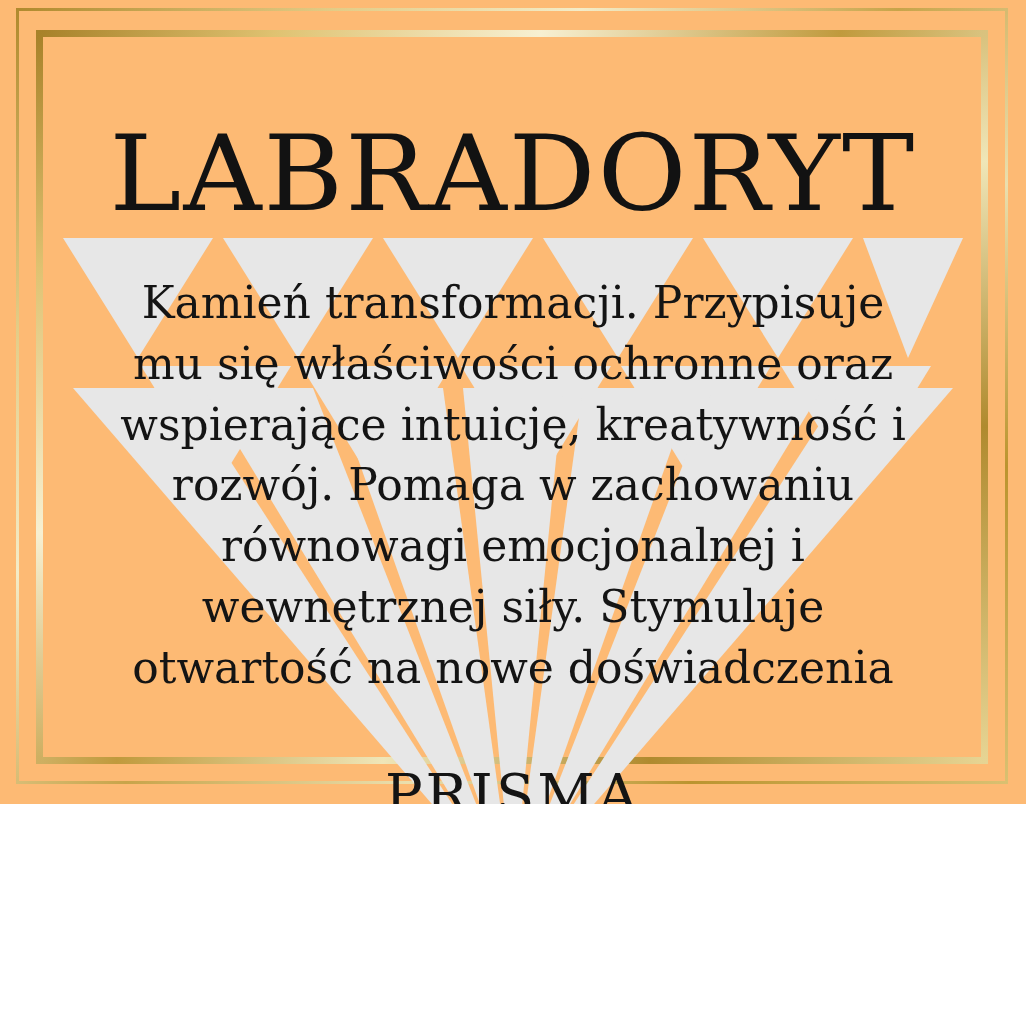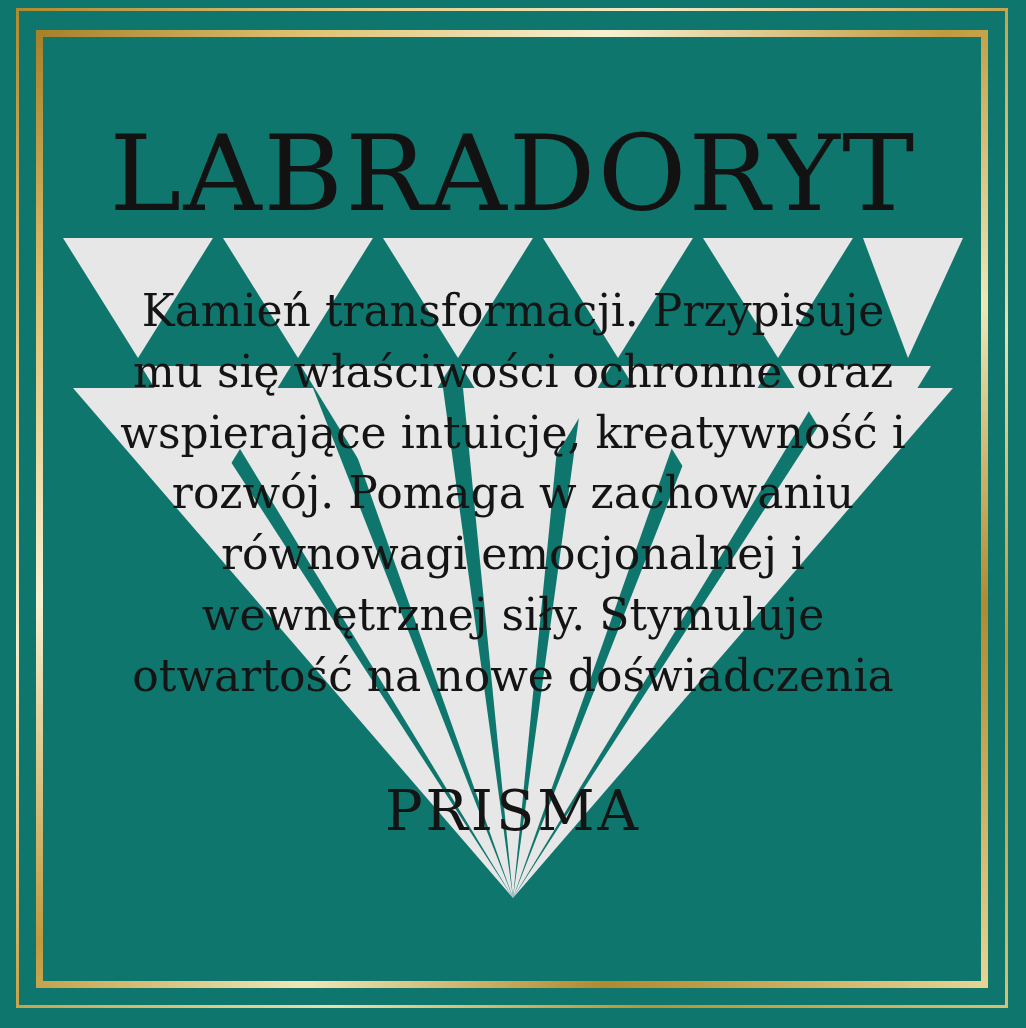--- a/index.html
+++ b/index.html
@@ -10,22 +10,22 @@
   body {
     width: 1026px;
     height: 1028px;
     font-family: "DejaVu Serif", serif;
     overflow: hidden;
   }
 
   .card {
     position: relative;
     width: 1026px;
-    height: 1028px;
-    background: #0f766e;
+    height: 804px;
+    background: #fdba74;
     box-sizing: border-box;
     overflow: hidden;
   }
 
   
   .frame-outer,
   .frame-inner {
     position: absolute;
     pointer-events: none;
   }
@@ -85,21 +85,21 @@
     margin: 0 0 44px 0;
   }
 
   .body-text {
     font-family: "DejaVu Serif", serif;
     font-size: 44px;
     line-height: 1.38;
     color: #141414;
     text-align: center;
     max-width: 810px;
-    margin: 8px;
+    margin: 0;
     font-weight: 400;
   }
 
   .brand {
     font-family: "DejaVu Serif", serif;
     font-size: 56px;
     letter-spacing: 3px;
     color: #141414;
     text-align: center;
     margin-top: 64px;

